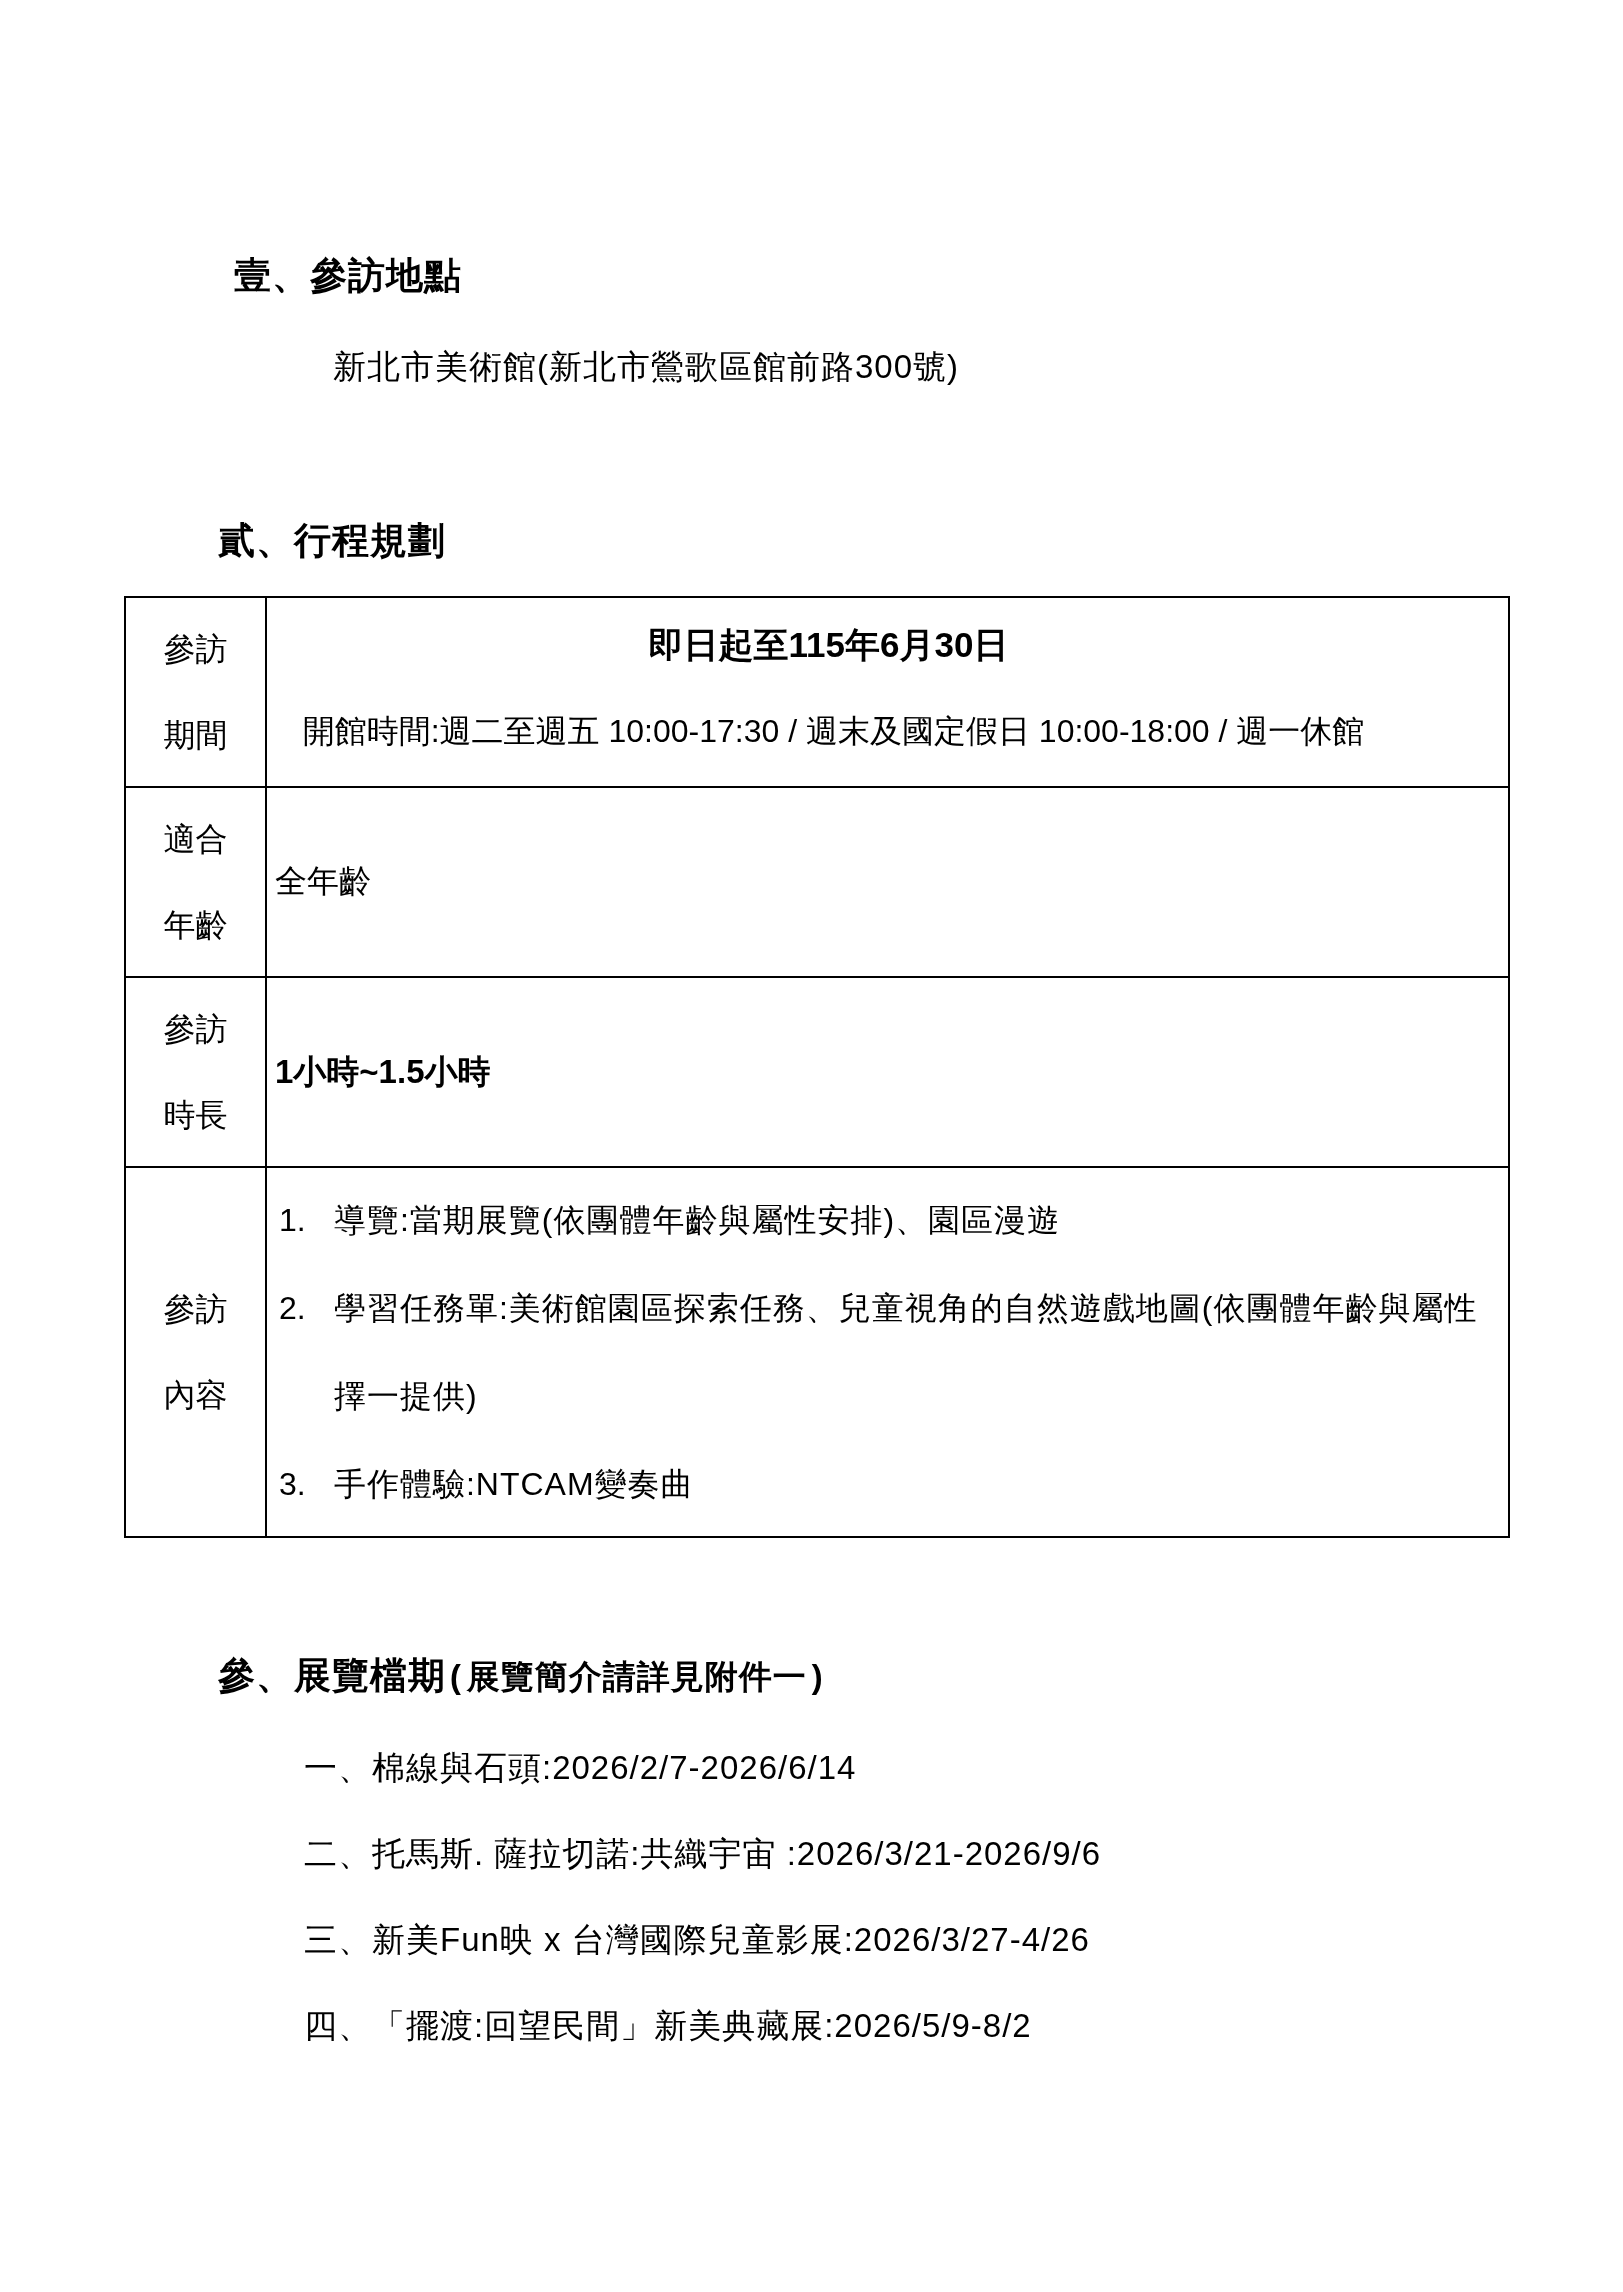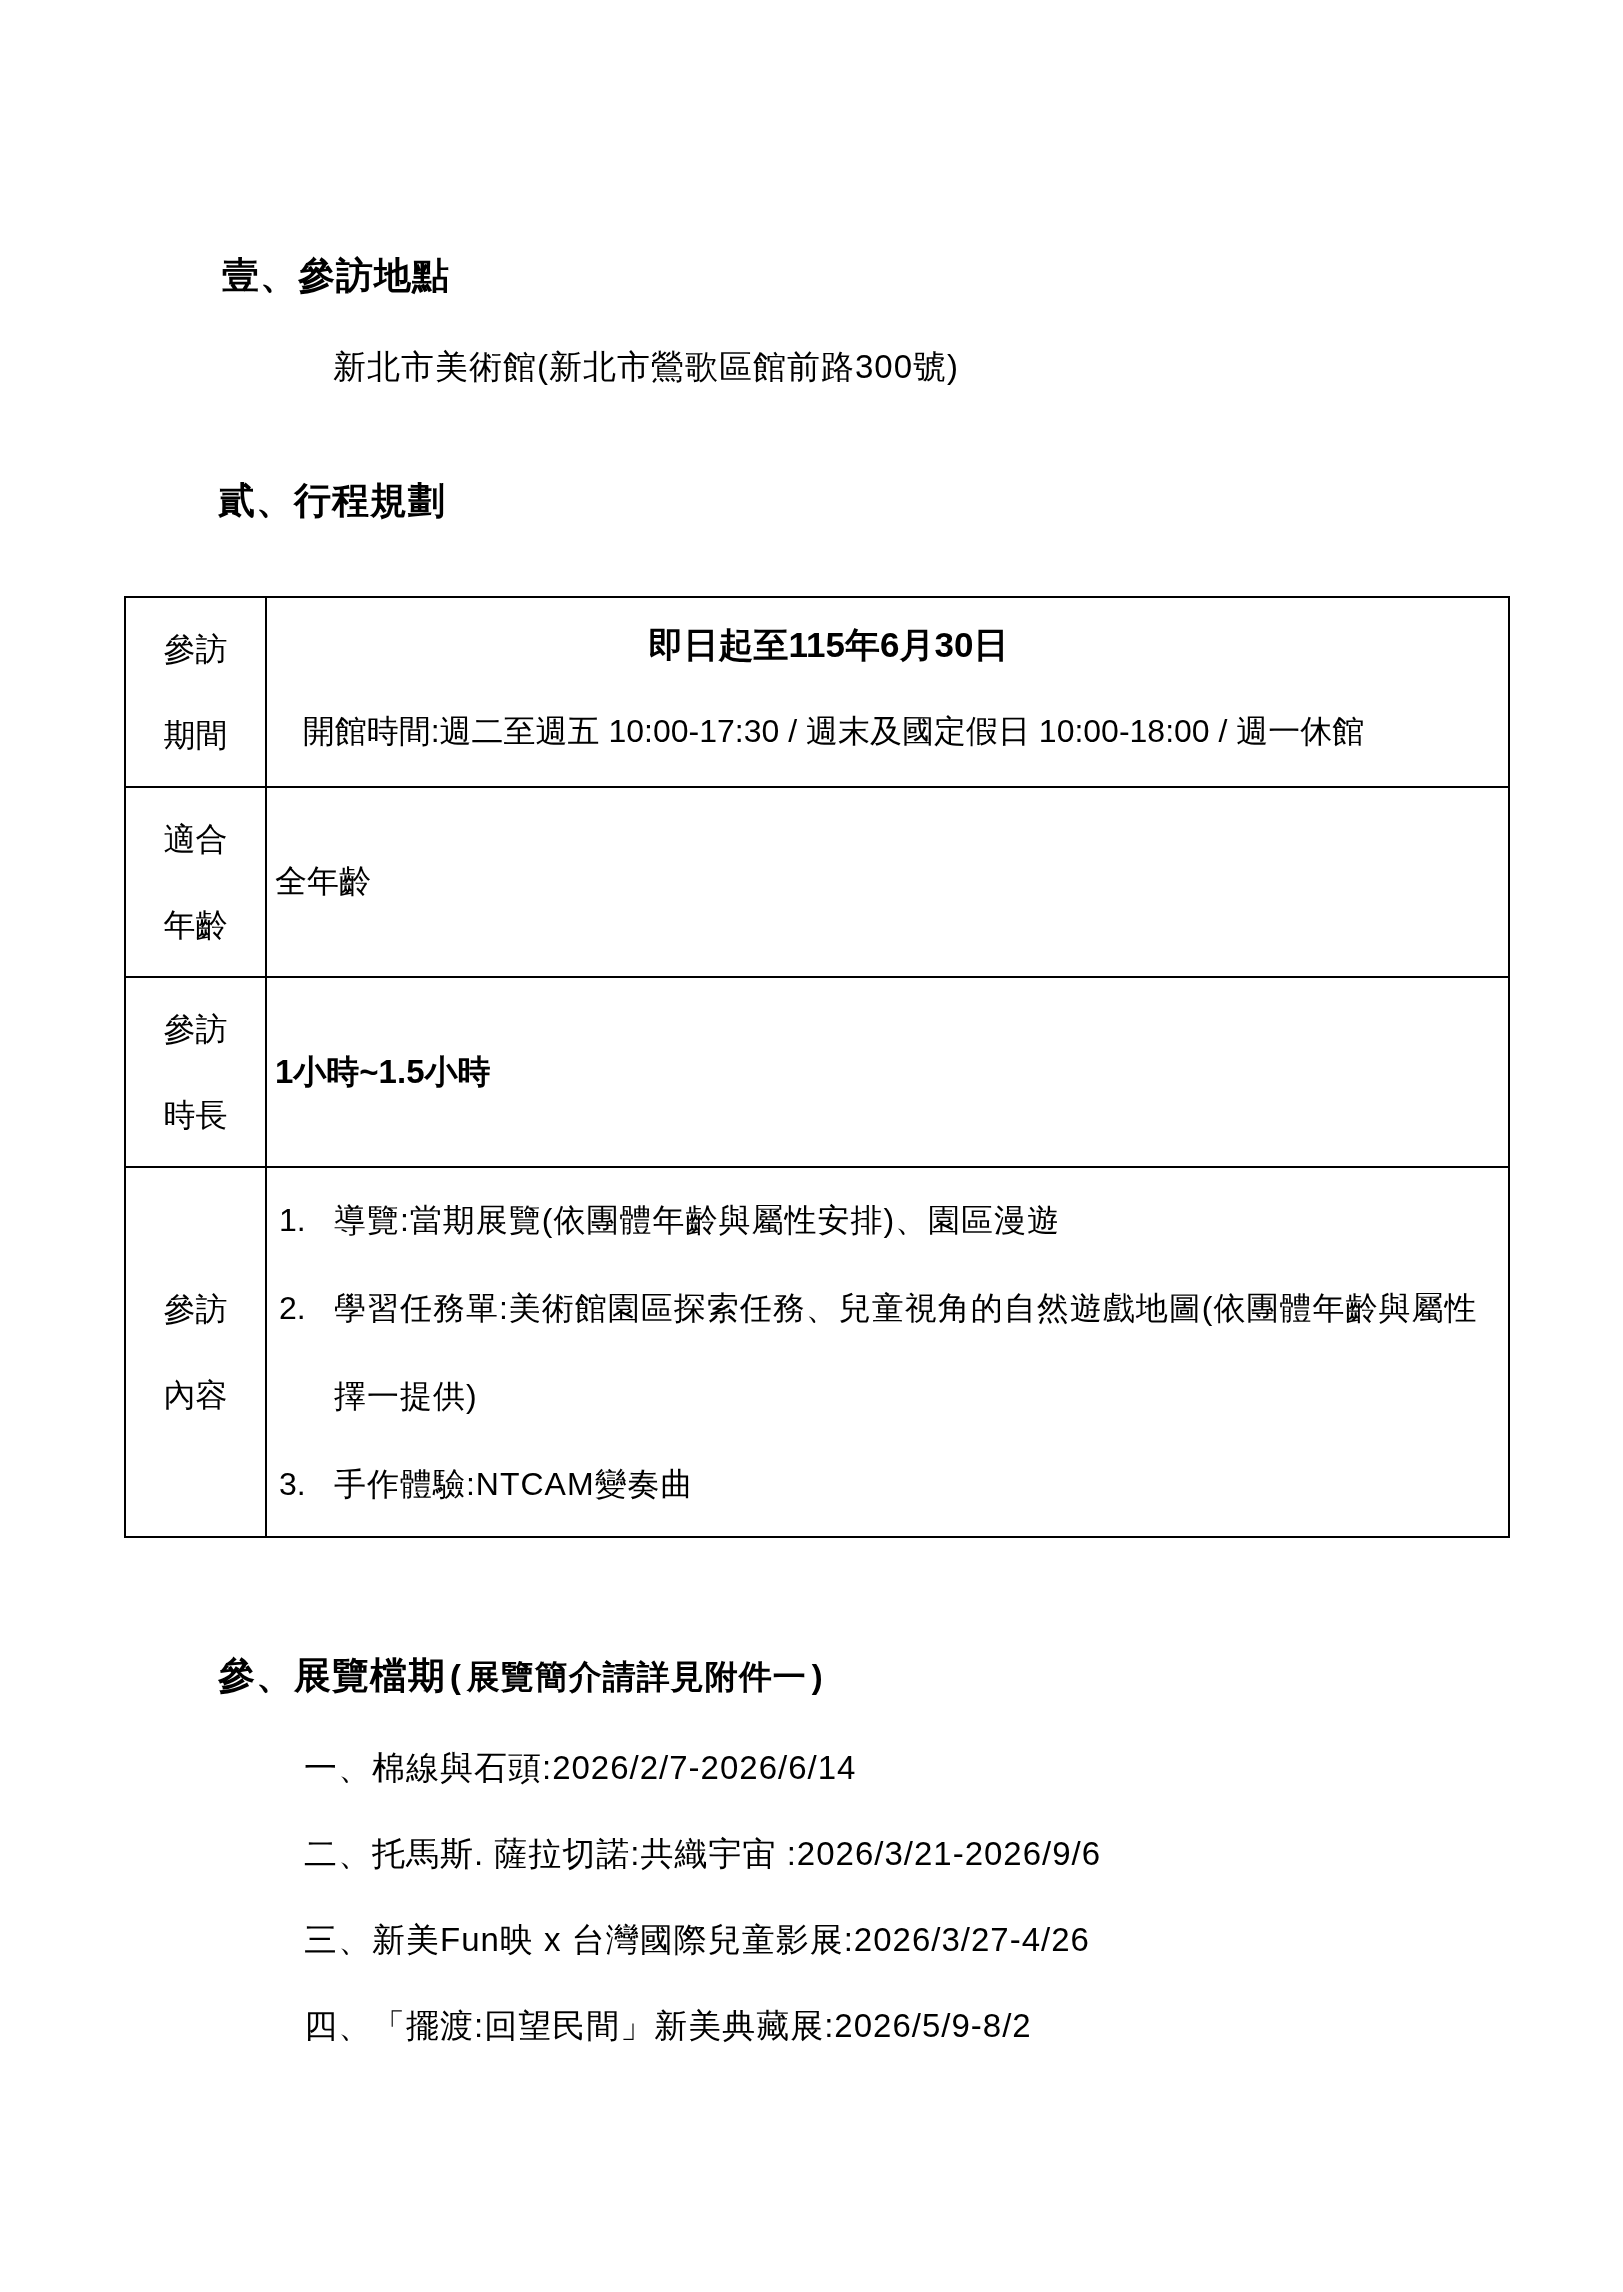--- a/index.html
+++ b/index.html
@@ -86,25 +86,25 @@
     margin-bottom: 53px;
     white-space: nowrap;
     letter-spacing: 1px;
   }
 </style>
 </head>
 <body>
 
 <div class="page">
 
-  <div class="h1" style="left:222px; top:251px;">壹、參訪地點</div>
+  <div class="h1" style="left:234px; top:251px;">壹、參訪地點</div>
 
   <div class="body-text" style="left:333px; top:345px;">新北市美術館(新北市鶯歌區館前路300號)</div>
 
-  <div class="h1" style="left:218px; top:476px;">貳、行程規劃</div>
+  <div class="h1" style="left:218px; top:516px;">貳、行程規劃</div>
 
   <table class="itinerary">
     <tbody>
         <tr class="row1">
       <th>
         <span>參訪</span>
         <span>期間</span>
       </th>
       <td class="r1-cell">
         <div class="r1-line1">即日起至115年6月30日</div>

